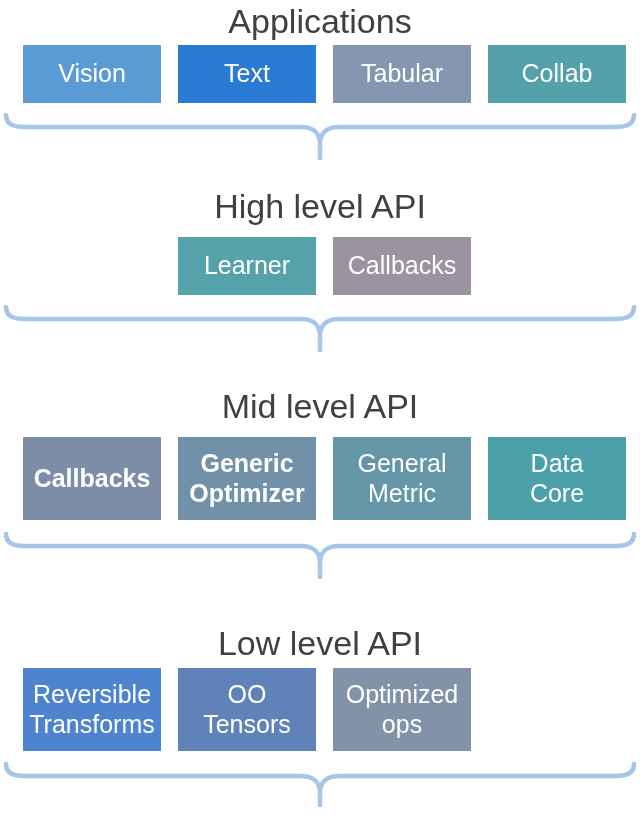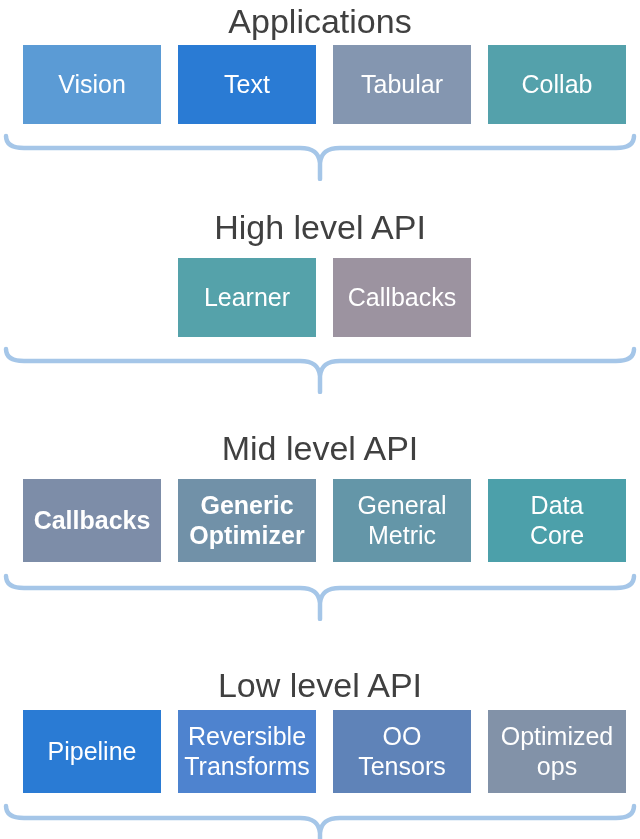--- a/index.html
+++ b/index.html
@@ -17,21 +17,21 @@
   .t4{margin-top:42px;line-height:44px;}
   .row{
     display:grid;grid-template-columns:repeat(4,138px);column-gap:17px;
     padding-left:23px;
   }
   .r1{margin-top:3px;}
   .r2{margin-top:9px;}
   .r3{margin-top:9px;}
   .r4{margin-top:3px;}
   .box{
-    height:79px;display:flex;align-items:center;justify-content:center;
+    height:58px;display:flex;align-items:center;justify-content:center;
     color:#ffffff;font-size:25px;line-height:1.18;text-align:center;
     white-space:pre-line;
   }
   .r3 .box,.r4 .box{height:83px;}
   .col2{grid-column:2;}
   .col3{grid-column:3;}
   .brace{display:block;margin-top:9px;}
   .b3{margin-top:11px;}
   .b4{margin-top:10px;}
   .brace path{
@@ -73,21 +73,20 @@
 Metric</div>
     <div class="box" style="background: rgb(76, 160, 170);">Data
 Core</div>
   </div>
   <svg class="brace b3" width="640" height="48" viewBox="0 0 640 48">
     <path d="M6,3 C6,11 12,15 24,15 L300,15 C313,15 319,20 320,30 L320,46 M634,3 C634,11 628,15 616,15 L340,15 C327,15 321,20 320,30"></path>
   </svg>
 
   <h2 class="section-title t4">Low level API</h2>
   <div class="row r4">
-    <div class="box" style="background: rgb(42, 123, 212);">Pipeline</div>
     <div class="box" style="background: rgb(78, 131, 207);">Reversible
 Transforms</div>
     <div class="box" style="background: rgb(95, 131, 184);">OO
 Tensors</div>
     <div class="box" style="background: rgb(130, 146, 168);">Optimized
 ops</div>
   </div>
   <svg class="brace b4" width="640" height="46" viewBox="0 0 640 46">
     <path d="M6,3 C6,11 12,15 24,15 L300,15 C313,15 319,20 320,30 L320,46 M634,3 C634,11 628,15 616,15 L340,15 C327,15 321,20 320,30"></path>
   </svg>

